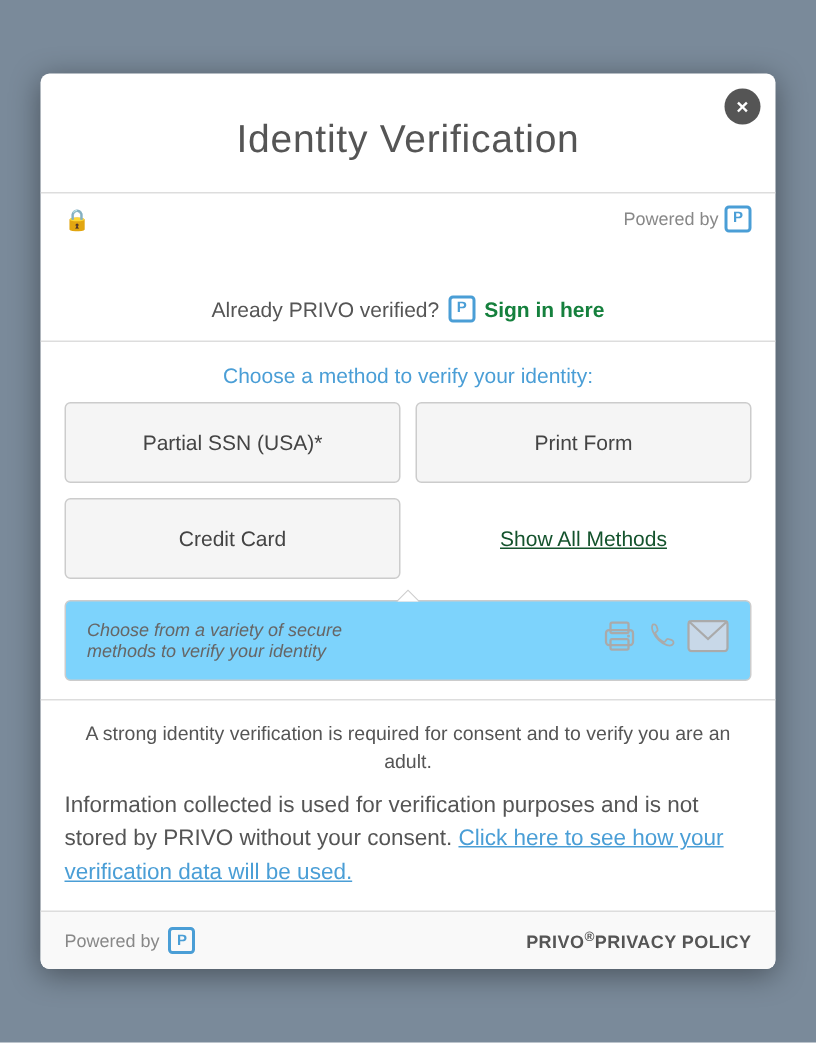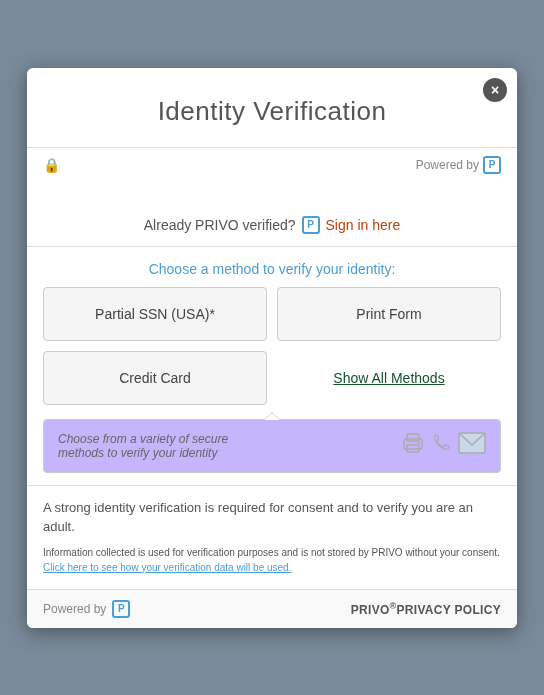--- a/index.html
+++ b/index.html
@@ -101,25 +101,26 @@
       color: #555;
       border-bottom: 1px solid #ddd;
       display: flex;
       align-items: center;
       justify-content: center;
       gap: 6px;
       margin-top: 28px;
     }
 
     .sign-in-link {
-      color: #c2410c;
+      color: #15803d;
       text-decoration: none;
       display: flex;
       align-items: center;
       gap: 4px;
+      font-weight: bold;
     }
 
     .choose-method {
       text-align: center;
       padding: 14px 16px 10px;
       font-size: 14px;
       color: #4a9ed6;
       font-weight: normal;
     }
 
@@ -155,21 +156,21 @@
 
     .info-box {
       margin: 4px 16px 12px;
       border: 1px solid #ccc;
       border-radius: 4px;
       padding: 12px 14px;
       display: flex;
       align-items: center;
       justify-content: space-between;
       position: relative;
-      background: #c4b5fd;
+      background: #7dd3fc;
     }
 
     .info-box::before {
       content: '';
       position: absolute;
       top: -8px;
       left: 50%;
       transform: translateX(-50%);
       width: 0;
       height: 0;
@@ -217,24 +218,25 @@
     .description-section {
       padding: 12px 16px 14px;
       border-top: 1px solid #ddd;
     }
 
     .desc-text {
       font-size: 13px;
       color: #555;
       line-height: 1.5;
       margin-bottom: 8px;
+      text-align: center;
     }
 
     .desc-text2 {
-      font-size: 10px;
+      font-size: 15px;
       color: #555;
       line-height: 1.5;
     }
 
     .click-link {
       color: #4a9ed6;
       text-decoration: underline;
       cursor: pointer;
     }
 

